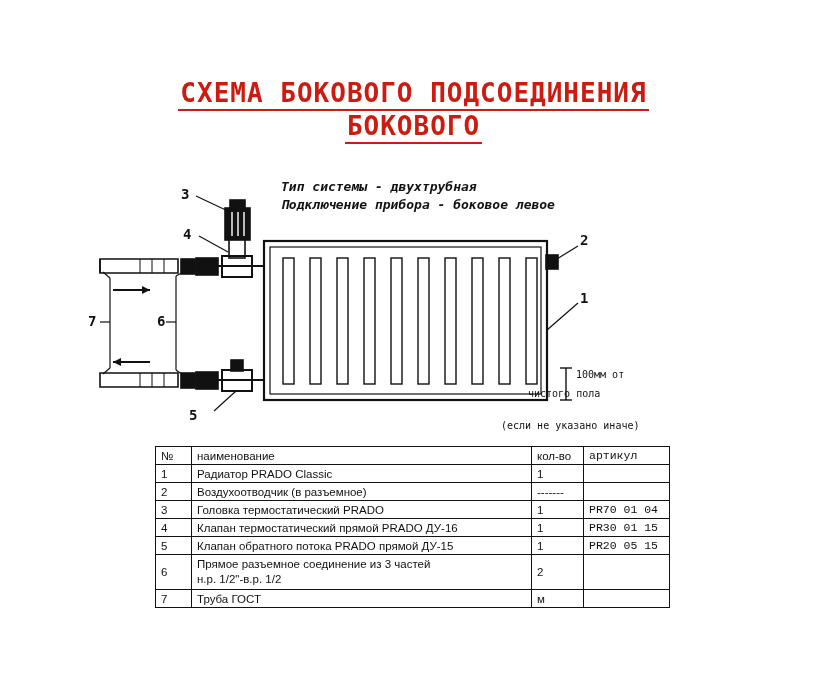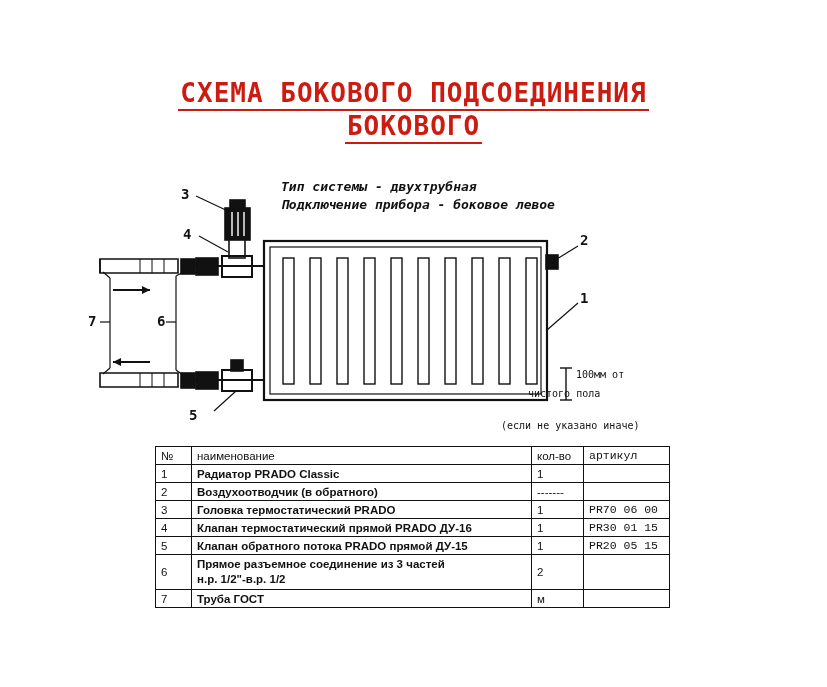--- a/index.html
+++ b/index.html
@@ -98,21 +98,21 @@
     font-weight: normal;
     text-align: left;
     height: 18px;
     box-sizing: border-box;
   }
   .col-num   { width: 36px; text-align: center; }
   .col-name  { width: 340px; }
   .col-qty   { width: 52px; text-align: center; }
   .col-art   { width: 86px; text-align: left; font-family: Liberation Mono, monospace; }
   .spec-table tr.head td { font-weight: normal; }
-  .spec-table td.bold-name { font-weight: bold; }
+  .spec-table td.bold-name { font-weight: normal; }
   .two-line { height: 34px; line-height: 15px; }
 </style>
 </head>
 <body>
 
 <div class="page">
 
   <div class="title-block">
     <div><span class="title-line">СХЕМА БОКОВОГО ПОДСОЕДИНЕНИЯ</span></div>
     <div><span class="title-line">БОКОВОГО</span></div>
@@ -234,29 +234,29 @@
         <td class="col-art">артикул</td>
       </tr>
       <tr>
         <td class="col-num">1</td>
         <td class="col-name bold-name">Радиатор PRADO Classic</td>
         <td class="col-qty">1</td>
         <td class="col-art"></td>
       </tr>
       <tr>
         <td class="col-num">2</td>
-        <td class="col-name bold-name">Воздухоотводчик (в обратного)</td>
+        <td class="col-name bold-name">Воздухоотводчик (в разъемное)</td>
         <td class="col-qty">-------</td>
         <td class="col-art"></td>
       </tr>
       <tr>
         <td class="col-num">3</td>
         <td class="col-name bold-name">Головка термостатический PRADO</td>
         <td class="col-qty">1</td>
-        <td class="col-art">PR70 06 00</td>
+        <td class="col-art">PR70 01 04</td>
       </tr>
       <tr>
         <td class="col-num">4</td>
         <td class="col-name bold-name">Клапан термостатический прямой PRADO ДУ-16</td>
         <td class="col-qty">1</td>
         <td class="col-art">PR30 01 15</td>
       </tr>
       <tr>
         <td class="col-num">5</td>
         <td class="col-name bold-name">Клапан обратного потока PRADO прямой ДУ-15</td>

